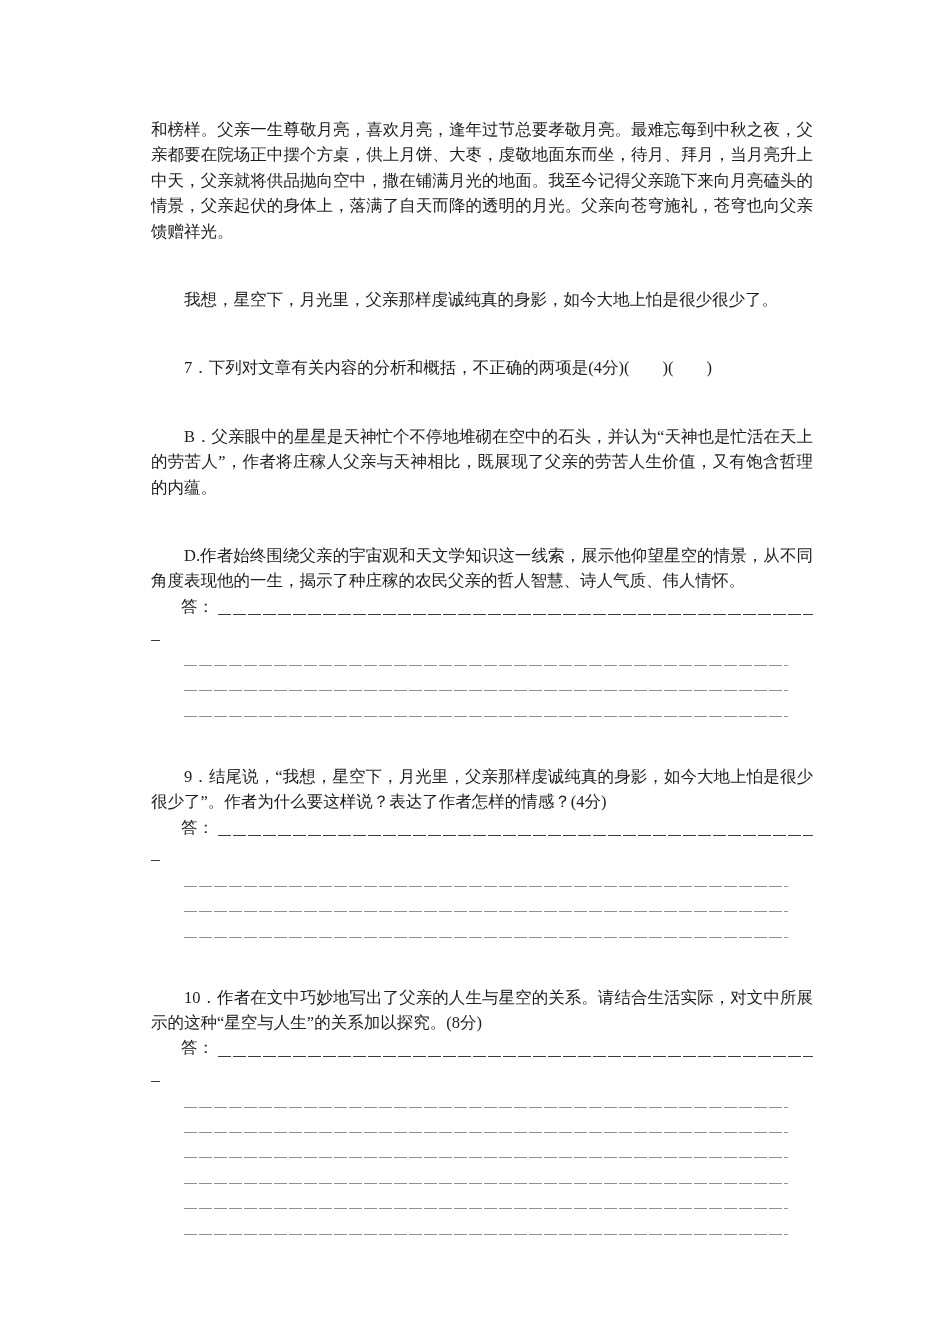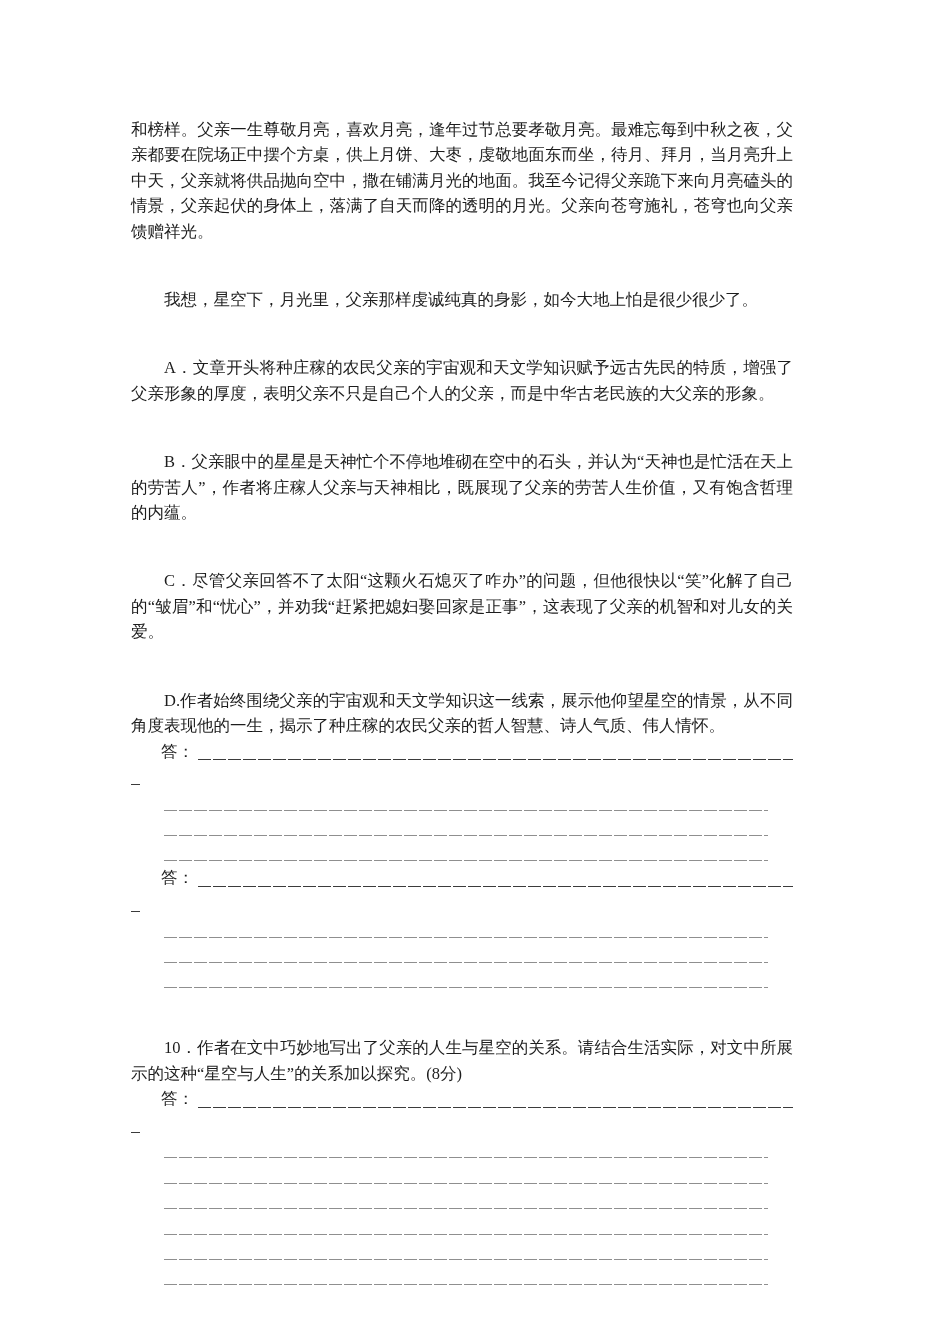--- a/index.html
+++ b/index.html
@@ -5,21 +5,21 @@
   html,body{margin:0;padding:0;background:#e8e8e8;}
   .page{
     position:relative;
     width:950px;height:1344px;
     background:var(--page-bg,#ffffff);
     margin:0 auto;
     overflow:hidden;
   }
   .content{
     position:absolute;
-    left:131px;top:117px;width:662px;
+    left:151px;top:117px;width:662px;
     font-family:"Liberation Serif","DejaVu Serif",serif;
     font-size:16.5px;
     line-height:25.4px;
     color:var(--text-color,#1d1d1d);
     text-align:justify;
   }
   p.para{margin:0;padding:0;}
   p.indent{text-indent:2em;margin-top:43px;}
   .answer-block{margin:0;}
   .answer-row{display:flex;height:25.4px;padding-left:30px;}
@@ -37,36 +37,36 @@
   .u-dark{--line-color:var(--answer-line-color,#3b3b3b);}
   .u-gray{--line-color:var(--blank-line-color,#8f8f8f);}
 </style>
 </head>
 <body>
 
 <div class="page">
   <div class="content" id="content">
       <p class="para">和榜样。父亲一生尊敬月亮，喜欢月亮，逢年过节总要孝敬月亮。最难忘每到中秋之夜，父亲都要在院场正中摆个方桌，供上月饼、大枣，虔敬地面东而坐，待月、拜月，当月亮升上中天，父亲就将供品抛向空中，撒在铺满月光的地面。我至今记得父亲跪下来向月亮磕头的情景，父亲起伏的身体上，落满了自天而降的透明的月光。父亲向苍穹施礼，苍穹也向父亲馈赠祥光。</p>
       <p class="para indent">我想，星空下，月光里，父亲那样虔诚纯真的身影，如今大地上怕是很少很少了。</p>
-      <p class="para indent">A．文章开头将种庄稼的农民父亲的宇宙观和天文学知识赋予远古先民的特质，增强了父亲形象的厚度，表明父亲不只是自己个人的父亲，而是中华古老民族的大父亲的形象。</p>
+      <p class="para indent">7．下列对文章有关内容的分析和概括，不正确的两项是(4分)(　　)(　　)</p>
       <p class="para indent">B．父亲眼中的星星是天神忙个不停地堆砌在空中的石头，并认为“天神也是忙活在天上的劳苦人”，作者将庄稼人父亲与天神相比，既展现了父亲的劳苦人生价值，又有饱含哲理的内蕴。</p>
-      <p class="para indent">C．尽管父亲回答不了太阳“这颗火石熄灭了咋办”的问题，但他很快以“笑”化解了自己的“皱眉”和“忧心”，并劝我“赶紧把媳妇娶回家是正事”，这表现了父亲的机智和对儿女的关爱。</p>
       <p class="para indent">D.作者始终围绕父亲的宇宙观和天文学知识这一线索，展示他仰望星空的情景，从不同角度表现他的一生，揭示了种庄稼的农民父亲的哲人智慧、诗人气质、伟人情怀。</p>
       <div class="answer-block">
         <div class="answer-row">
           <span class="answer-label">答：</span>
           <span class="answer-line u-dark"></span>
         </div>
         <div class="dash-row">
           <span class="dash u-dark"></span>
         </div>
         <div class="blank-line u-gray"></div>
         <div class="blank-line u-gray"></div>
         <div class="blank-line u-gray"></div>
       </div>
+      <p class="para indent">9．结尾说，“我想，星空下，月光里，父亲那样虔诚纯真的身影，如今大地上怕是很少很少了”。作者为什么要这样说？表达了作者怎样的情感？(4分)</p>
       <div class="answer-block">
         <div class="answer-row">
           <span class="answer-label">答：</span>
           <span class="answer-line u-dark"></span>
         </div>
         <div class="dash-row">
           <span class="dash u-dark"></span>
         </div>
         <div class="blank-line u-gray"></div>
         <div class="blank-line u-gray"></div>

